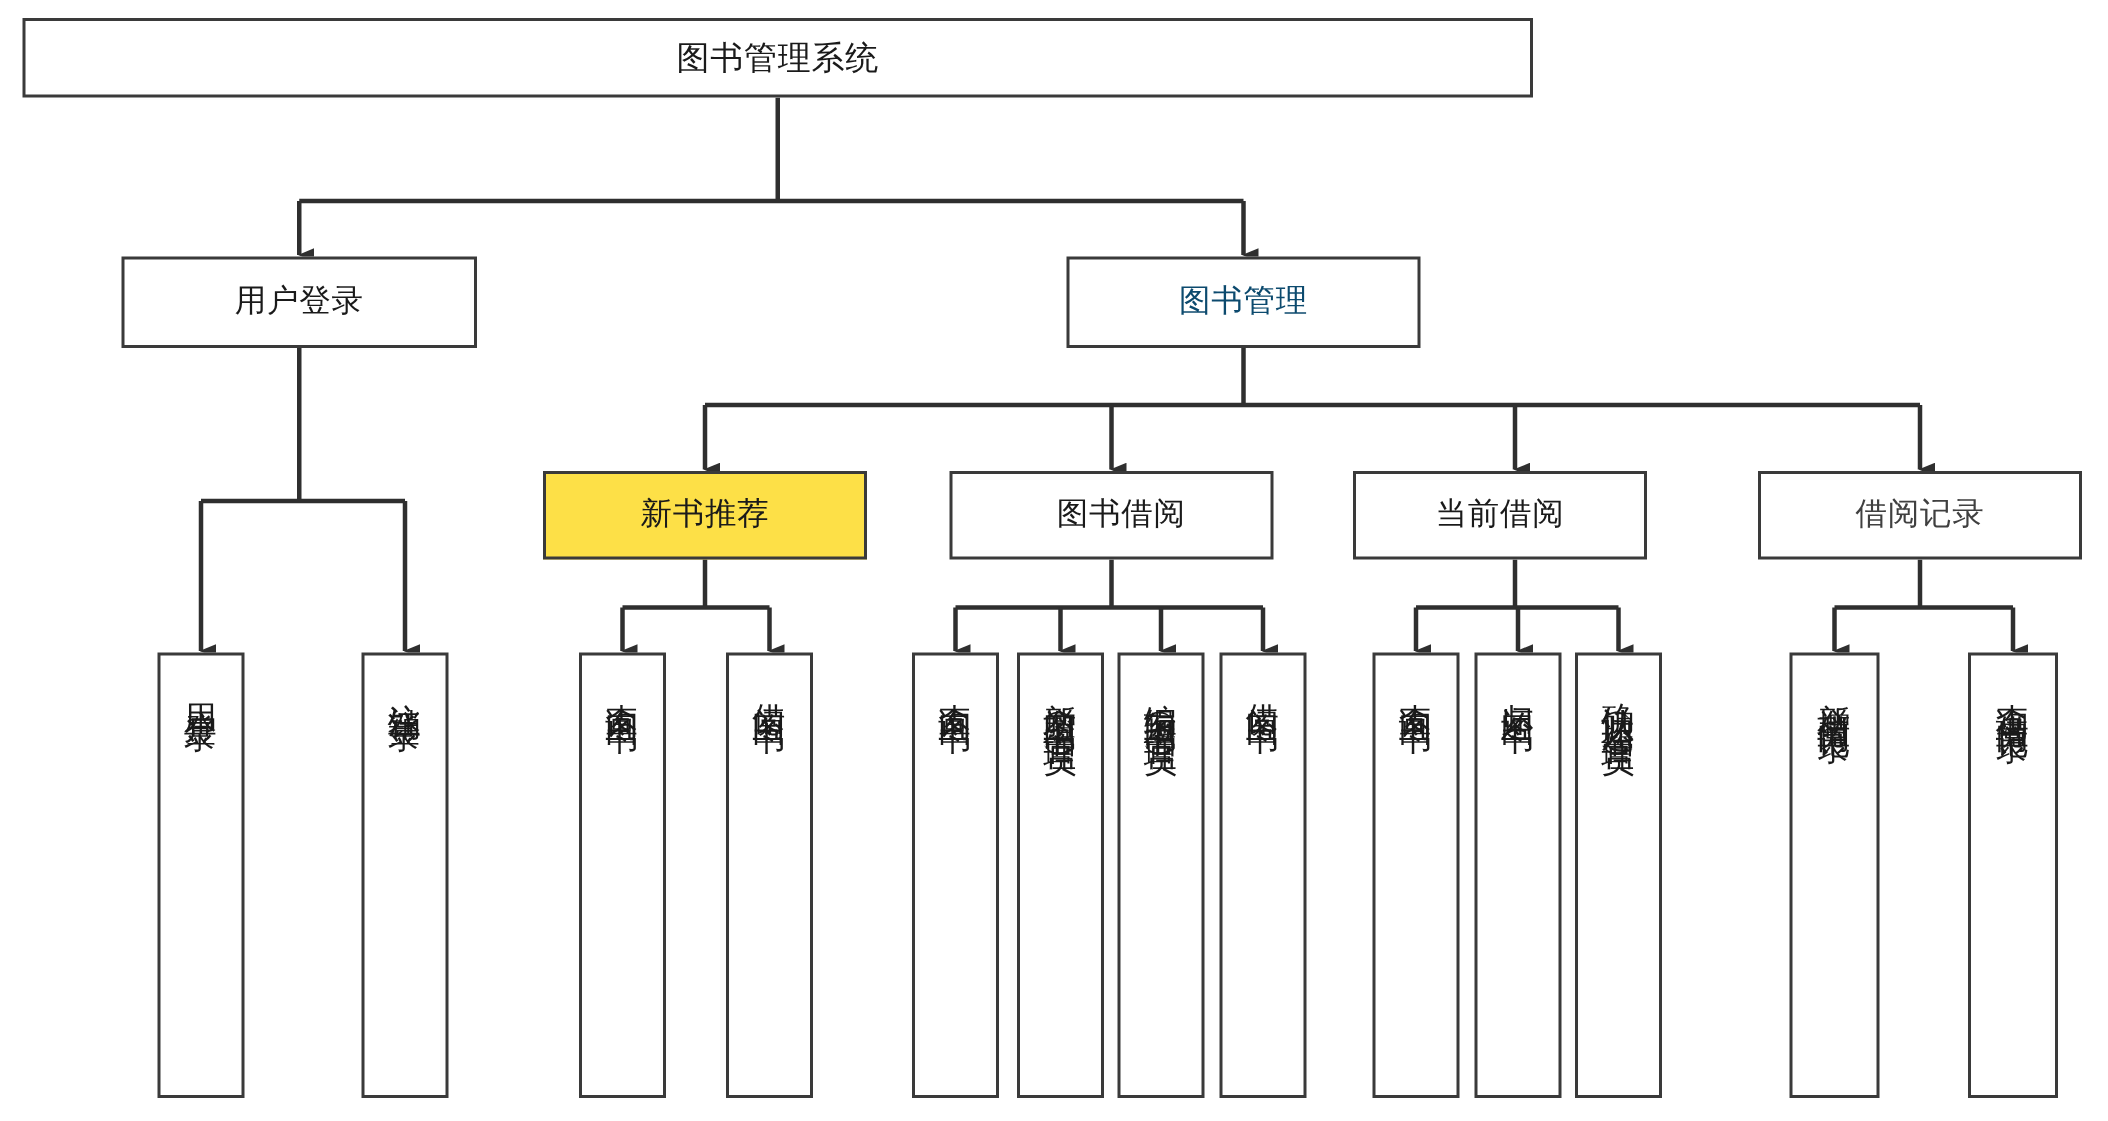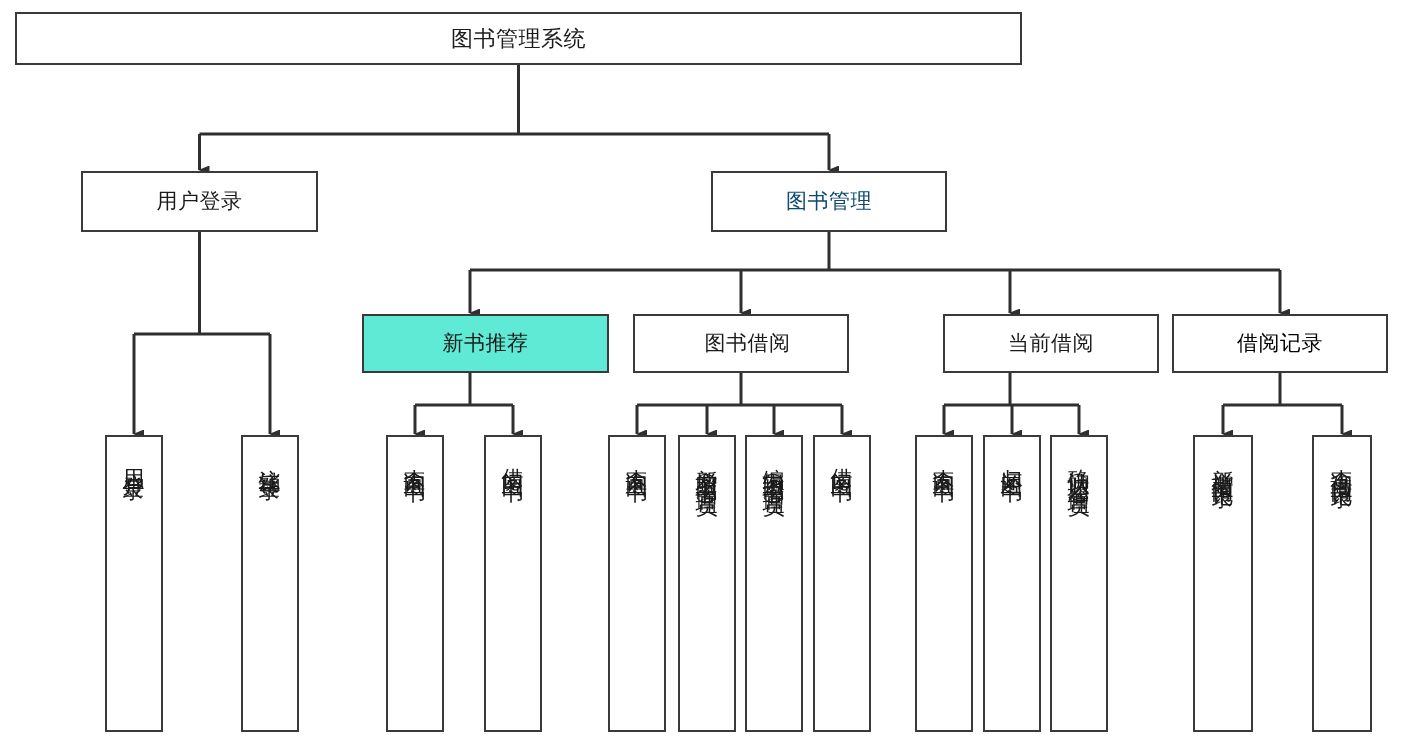--- a/index.html
+++ b/index.html
@@ -123,31 +123,31 @@
   <div id="nodes-group">
       <div class="node horizontal root" style="left: 15px; top: 12px; width: 1007px; height: 53px; border-color: rgb(58, 58, 58); background: rgb(255, 255, 255); font-family: Liberation Serif, serif;">
         <span class="node-label" style="color: rgb(26, 26, 26);">图书管理系统</span>
       </div>
       <div class="node horizontal" style="left: 81px; top: 171px; width: 237px; height: 61px; border-color: rgb(58, 58, 58); background: rgb(255, 255, 255);">
         <span class="node-label" style="color: rgb(26, 26, 26);">用户登录</span>
       </div>
       <div class="node horizontal" style="left: 711px; top: 171px; width: 236px; height: 61px; border-color: rgb(58, 58, 58); background: rgb(255, 255, 255);">
         <span class="node-label" style="color: #0c4a6e;">图书管理</span>
       </div>
-      <div class="node horizontal" style="left: 362px; top: 314px; width: 247px; height: 59px; border-color: rgb(58, 58, 58); background: #5eead4;">
+      <div class="node horizontal" style="left: 362px; top: 314px; width: 216px; height: 59px; border-color: rgb(58, 58, 58); background: #fde047;">
         <span class="node-label" style="color: rgb(26, 26, 26);">新书推荐</span>
       </div>
       <div class="node horizontal" style="left: 633px; top: 314px; width: 216px; height: 59px; border-color: rgb(58, 58, 58); background: rgb(255, 255, 255);">
         <span class="node-label" style="color: rgb(26, 26, 26); margin-left: 13px;">图书借阅</span>
       </div>
-      <div class="node horizontal" style="left: 943px; top: 314px; width: 216px; height: 59px; border-color: rgb(58, 58, 58); background: rgb(255, 255, 255);">
+      <div class="node horizontal" style="left: 902px; top: 314px; width: 196px; height: 59px; border-color: rgb(58, 58, 58); background: rgb(255, 255, 255);">
         <span class="node-label" style="color: rgb(26, 26, 26);">当前借阅</span>
       </div>
       <div class="node horizontal" style="left: 1172px; top: 314px; width: 216px; height: 59px; border-color: rgb(58, 58, 58); background: rgb(255, 255, 255);">
-        <span class="node-label" style="color: #000000;">借阅记录</span>
+        <span class="node-label" style="color: #404040;">借阅记录</span>
       </div>
       <div class="node vertical" style="left: 105px; top: 435px; width: 58px; height: 297px; border-color: rgb(58, 58, 58); background: rgb(255, 255, 255);">
         <span class="node-label" style="color: rgb(26, 26, 26);">用户登录</span>
       </div>
       <div class="node vertical" style="left: 241px; top: 435px; width: 58px; height: 297px; border-color: rgb(58, 58, 58); background: rgb(255, 255, 255);">
         <span class="node-label" style="color: rgb(26, 26, 26);">注销登录</span>
       </div>
       <div class="node vertical" style="left: 386px; top: 435px; width: 58px; height: 297px; border-color: rgb(58, 58, 58); background: rgb(255, 255, 255);">
         <span class="node-label" style="color: rgb(26, 26, 26);">查询图书</span>
       </div>

